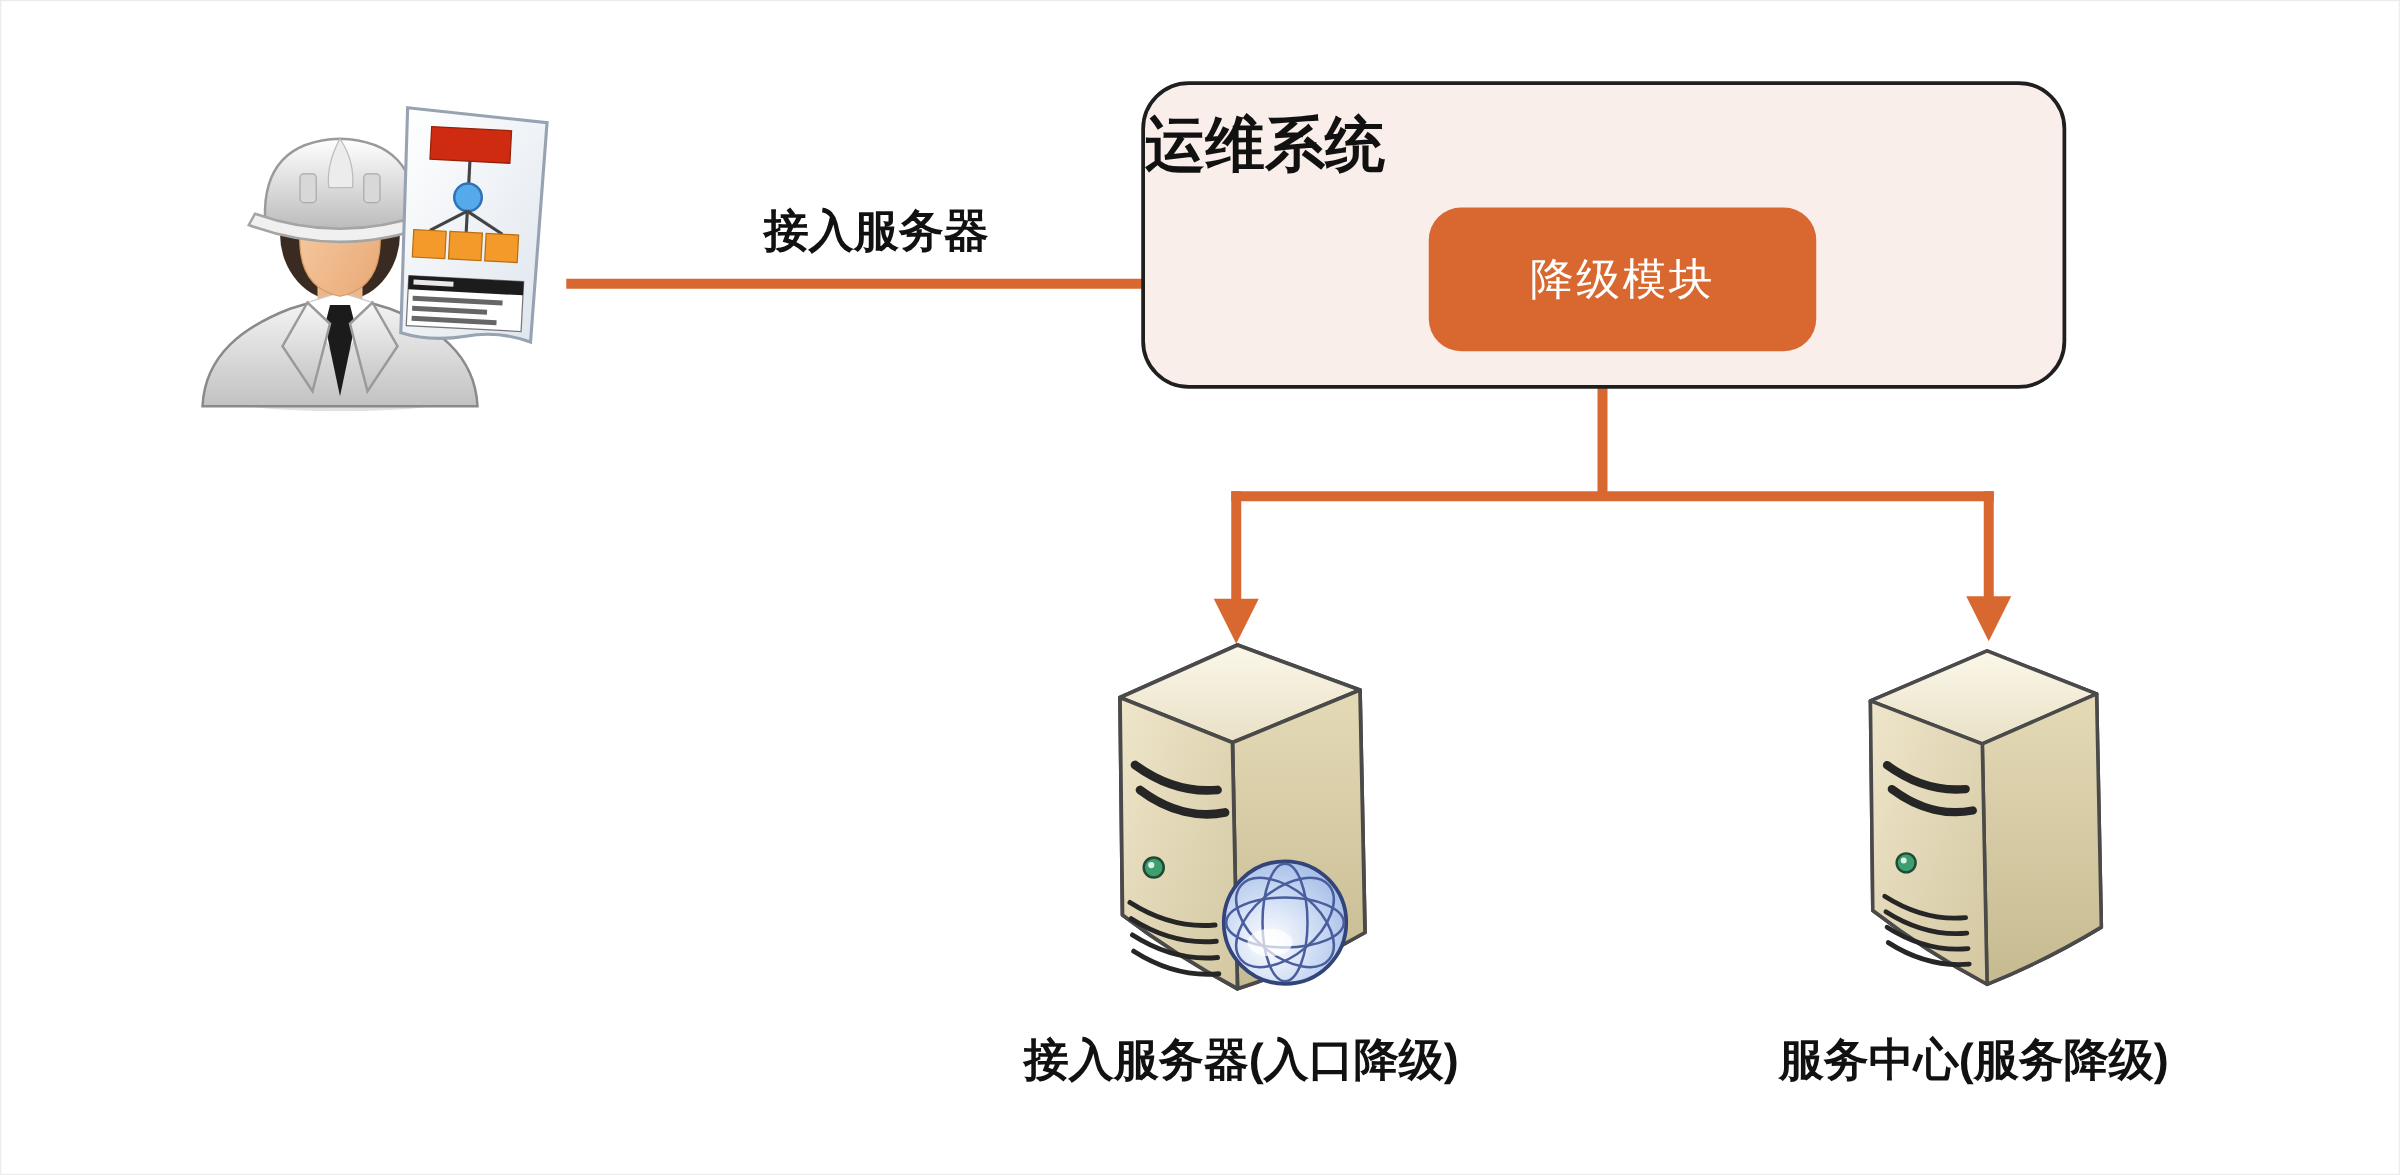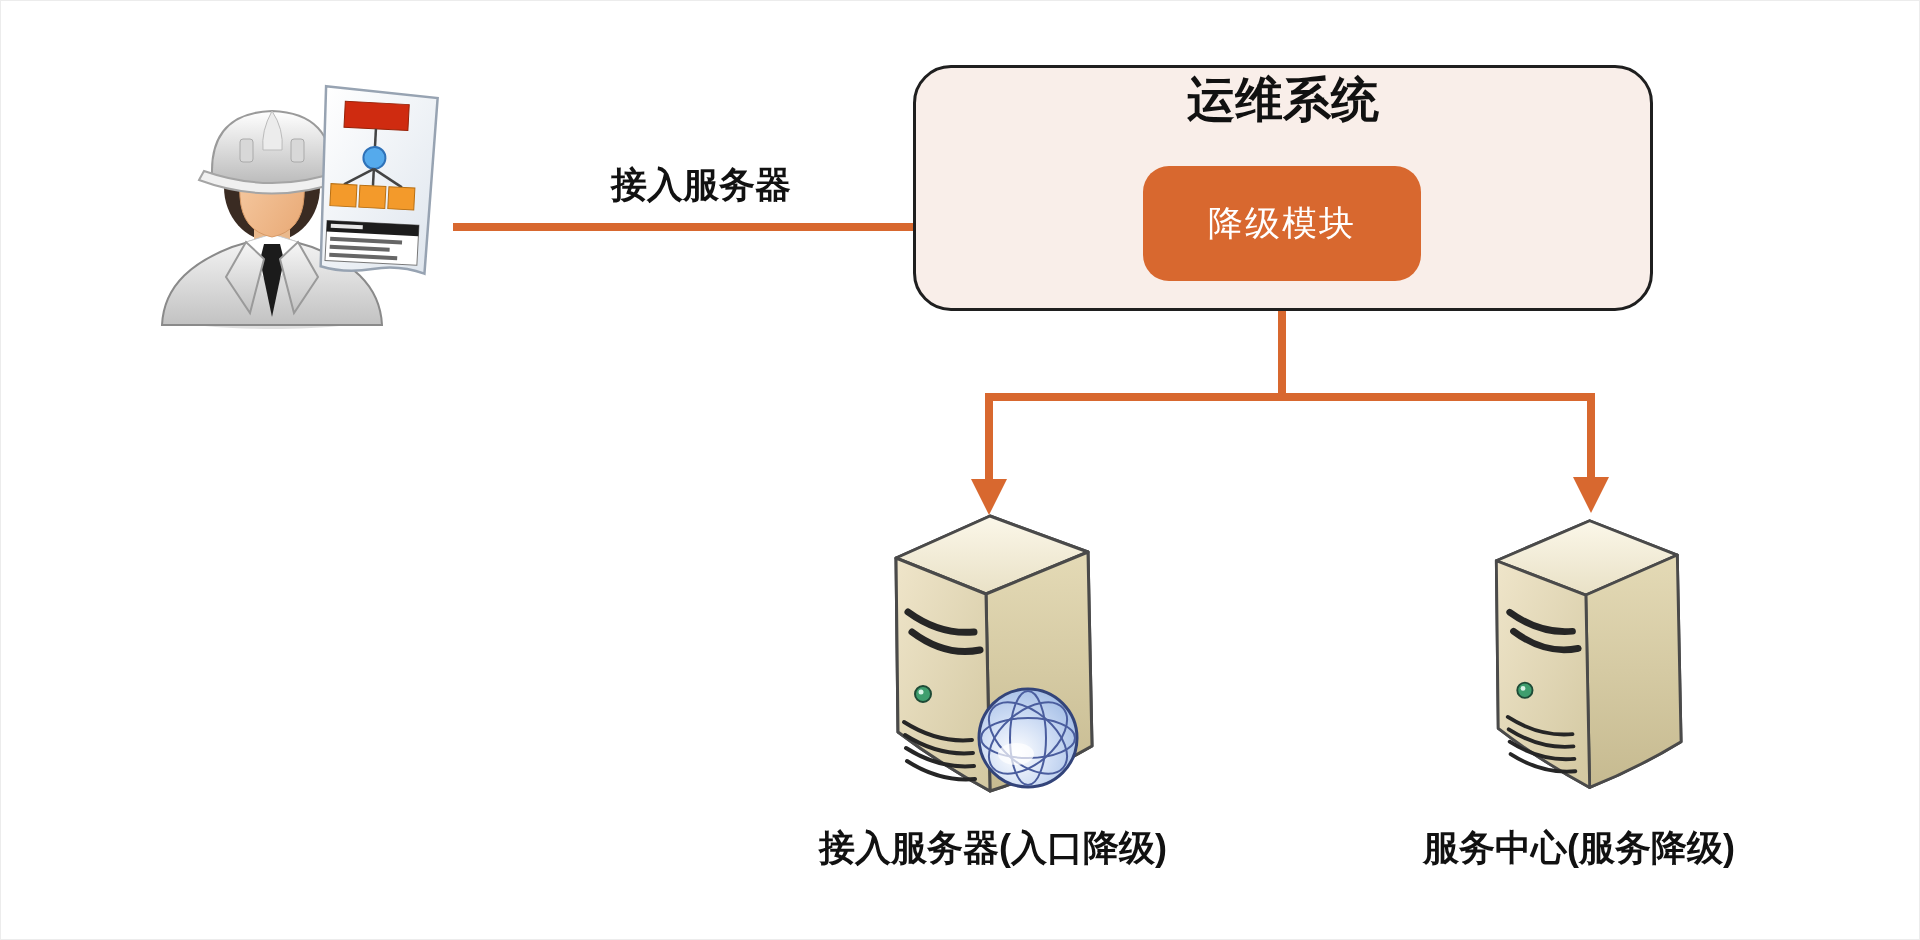--- a/index.html
+++ b/index.html
@@ -12,23 +12,23 @@
   .connectors{position:absolute;left:0;top:0;width:1920px;height:940px;}
   .lbl{position:absolute;font-weight:700;color:var(--text,#111);text-align:center;white-space:nowrap;}
   .command-label{left:550px;top:160px;width:300px;font-size:36px;}
   .server-label-left{left:792px;top:823px;width:400px;font-size:36px;}
   .server-label-right{left:1378px;top:823px;width:400px;font-size:36px;}
   .ops-box{
     position:absolute;left:912px;top:64px;width:740px;height:246px;box-sizing:border-box;
     background:var(--ops-box-fill,#f9eee9);
     border:3px solid var(--ops-box-border,#1f1f1f);border-radius:38px;
   }
-  .ops-title{text-align:center;font-size:48px;font-weight:700;}
+  .ops-title{margin-top:16px;font-size:48px;font-weight:700;}
   .module{
-    position:absolute;left:227px;top:98px;width:278px;height:115px;
+    position:absolute;left:227px;top:98px;width:310px;height:115px;
     background:var(--accent-orange,#d8682f);border-radius:26px;
     display:flex;align-items:center;justify-content:center;
     color:#fff;font-size:35px;font-weight:500;letter-spacing:2px;
   }
   .icon-abs{position:absolute;}
 </style>
 </head>
 <body>
 
 <div class="stage">

